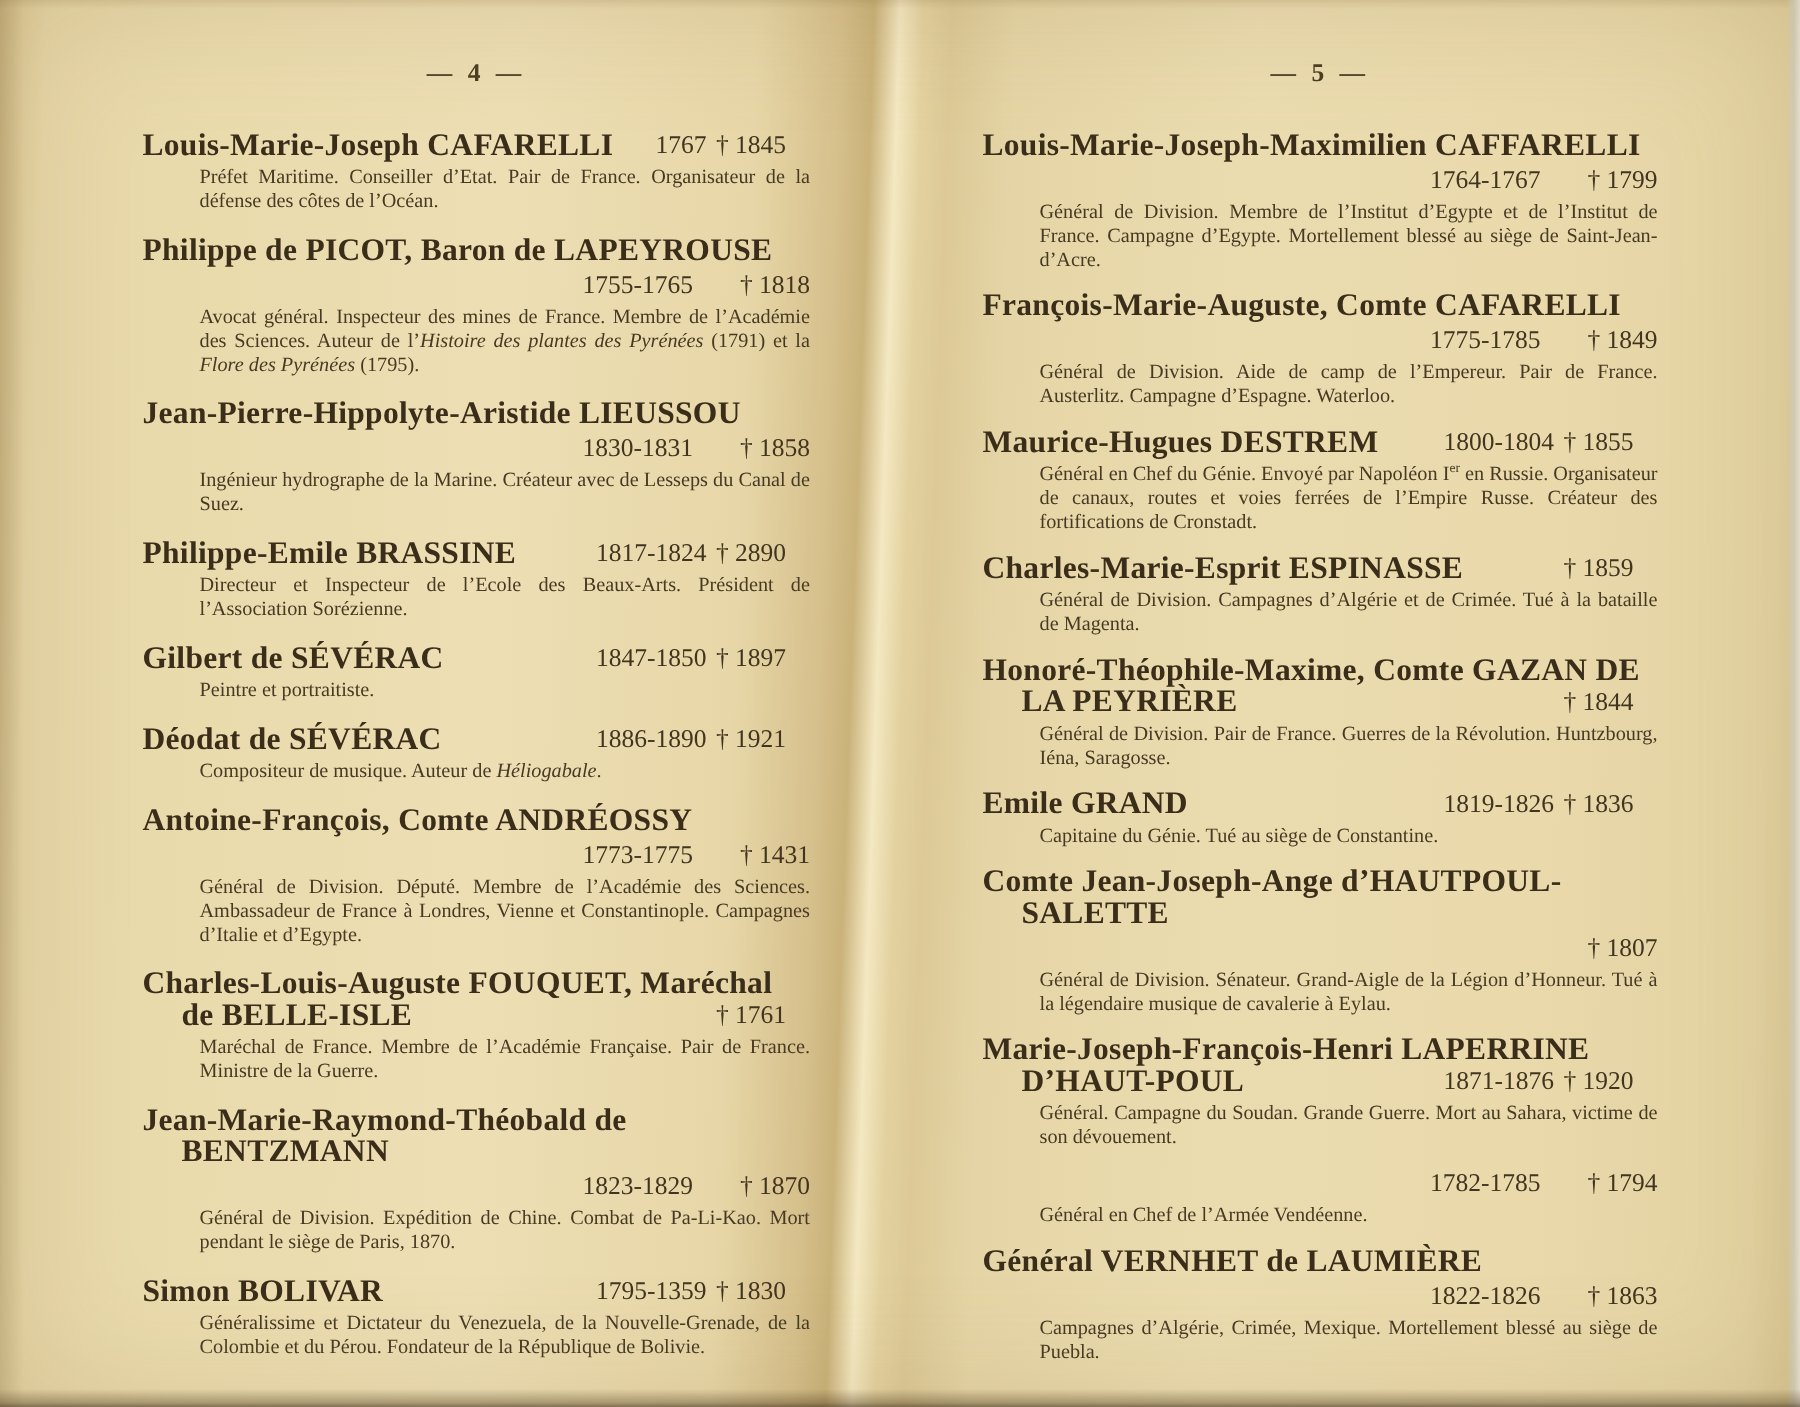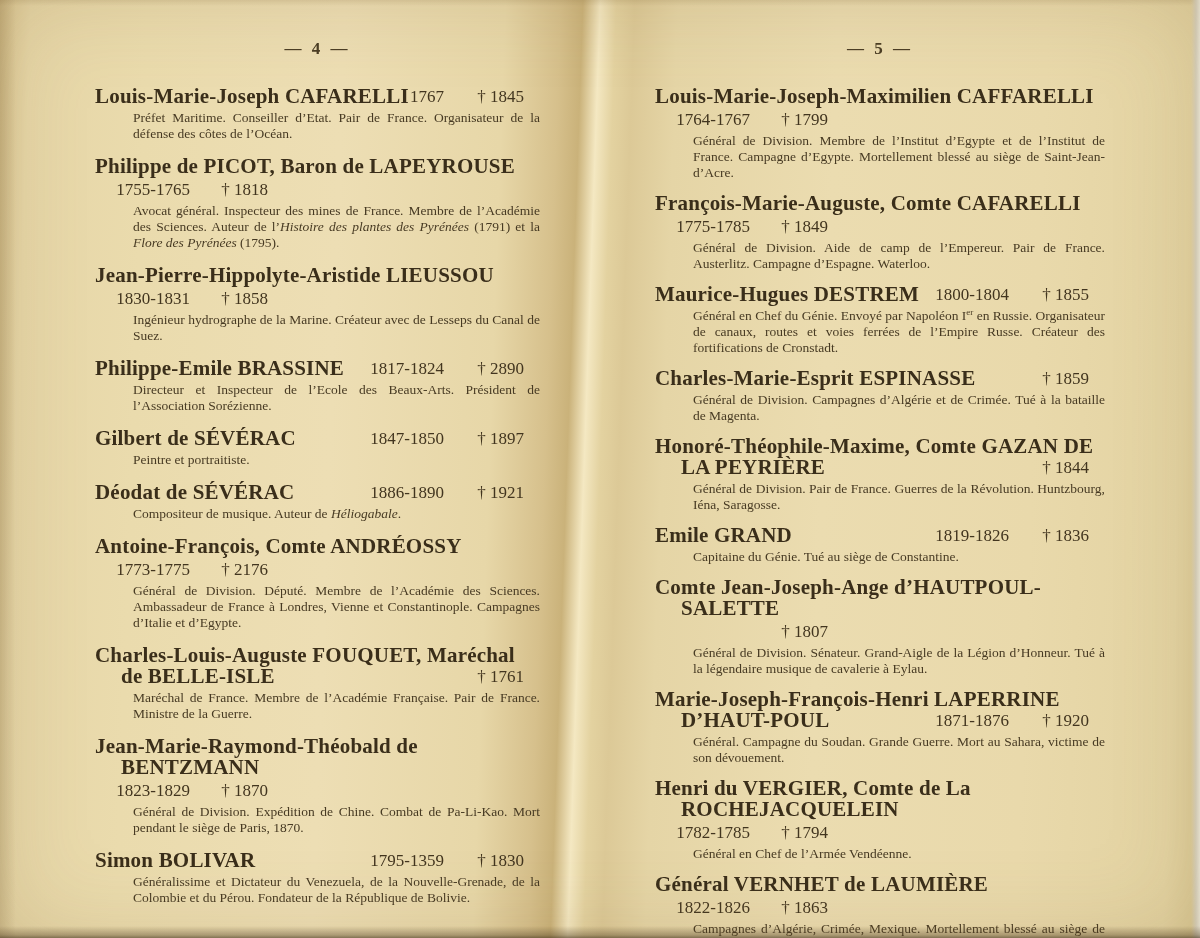--- a/index.html
+++ b/index.html
@@ -42,23 +42,23 @@
   .page--right .entry{margin-bottom:12px;}
 
   .entry-head{position:relative;}
   .entry-name{
     display:block;font-weight:bold;font-size:21px;line-height:21px;color:#3a2e1a;
     letter-spacing:0.2px;padding-left:26px;text-indent:-26px;
   }
   .dates-col-years,.dates-col-death{
     font-size:17px;line-height:21px;color:#42351f;white-space:nowrap;text-align:right;
   }
-  .entry-head .dates-col-years{position:absolute;right:96px;bottom:0;width:95px;margin-top:20px;}
+  .entry-head .dates-col-years{position:absolute;right:69px;bottom:0;width:95px;margin-top:20px;}
   .entry-head .dates-col-death{position:absolute;right:16px;bottom:0;width:78px;}
-  .entry-dates{display:flex;justify-content:flex-start;margin-top:2px;}
+  .entry-dates{display:flex;justify-content:flex-end;margin-top:2px;}
   .entry-dates .dates-col-years{width:95px;}
   .entry-dates .dates-col-death{width:78px;}
 
   .entry-desc{
     margin:3px 0 0 0;padding-left:38px;font-size:13.5px;line-height:16px;
     color:#473a23;text-align:justify;
   }
   .entry-desc sup{font-size:9px;line-height:0;}
 </style>
 </head>
@@ -132,21 +132,21 @@
     <p class="entry-desc"><span>Compositeur de musique. Auteur de </span><i>Héliogabale</i><span>.</span></p>
   </div>
 
   <div class="entry">
     <div class="entry-head">
       <span class="entry-name">Antoine-François, Comte ANDRÉOSSY</span>
 
     </div>
     <div class="entry-dates">
       <span class="dates-col-years below-years">1773-1775</span>
-      <span class="dates-col-death below-death">† 2176</span>
+      <span class="dates-col-death below-death">† 1431</span>
     </div>
     <p class="entry-desc">Général de Division. Député. Membre de l’Académie des Sciences. Ambassadeur de France à Londres, Vienne et Constantinople. Campagnes d’Italie et d’Egypte.</p>
   </div>
 
   <div class="entry">
     <div class="entry-head">
       <span class="entry-name">Charles-Louis-Auguste FOUQUET, Maréchal de BELLE-ISLE</span>
       <span class="dates-col-years head-years"></span>
       <span class="dates-col-death head-death">† 1761</span>
     </div>
@@ -260,24 +260,20 @@
     <div class="entry-head">
       <span class="entry-name">Marie-Joseph-François-Henri LAPERRINE D’HAUT-POUL</span>
       <span class="dates-col-years head-years">1871-1876</span>
       <span class="dates-col-death head-death">† 1920</span>
     </div>
 
     <p class="entry-desc">Général. Campagne du Soudan. Grande Guerre. Mort au Sahara, victime de son dévouement.</p>
   </div>
 
   <div class="entry">
-    <div class="entry-head">
-      <span class="entry-name">Henri du VERGIER, Comte de La ROCHEJACQUELEIN</span>
-
-    </div>
     <div class="entry-dates">
       <span class="dates-col-years below-years">1782-1785</span>
       <span class="dates-col-death below-death">† 1794</span>
     </div>
     <p class="entry-desc">Général en Chef de l’Armée Vendéenne.</p>
   </div>
 
   <div class="entry">
     <div class="entry-head">
       <span class="entry-name">Général VERNHET de LAUMIÈRE</span>

